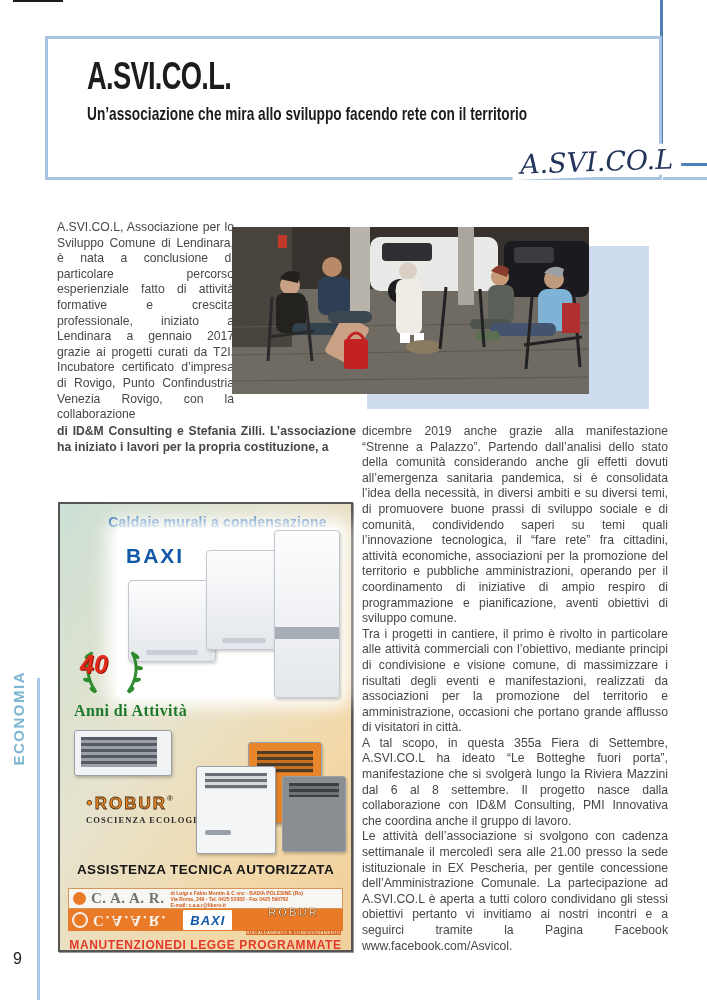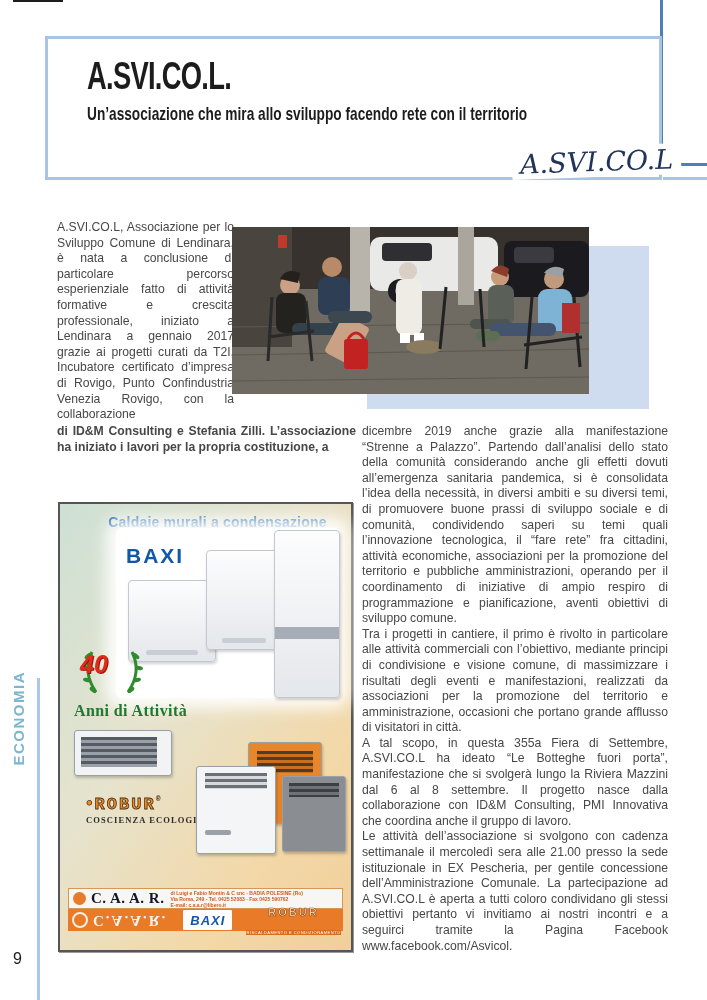--- a/index.html
+++ b/index.html
@@ -72,37 +72,37 @@
   .ac-orange .grille{position:absolute;left:8px;top:8px;right:8px;height:22px;
     background:repeating-linear-gradient(180deg,#4d3c28 0 3px,#c96f1e 3px 6px);}
   .ac-white{left:136px;top:262px;width:78px;height:86px;background:#f4f5f6;z-index:3;}
   .ac-white .grille{position:absolute;left:8px;top:6px;right:8px;height:16px;
     background:repeating-linear-gradient(180deg,#6b7076 0 3px,#d7dadd 3px 6px);}
   .ac-white .slot{position:absolute;left:8px;bottom:18px;width:26px;height:5px;background:#9aa0a8;border-radius:2px;}
   .ac-dark{left:222px;top:272px;width:62px;height:74px;background:#8a8d92;z-index:4;}
   .ac-dark .grille{position:absolute;left:6px;top:6px;right:6px;height:14px;
     background:repeating-linear-gradient(180deg,#3c3f44 0 3px,#6f7277 3px 6px);}
   .robur-wordmark{left:26px;top:290px;font-size:17px;font-weight:bold;color:#f18a23;
-    letter-spacing:2px;-webkit-text-stroke:0.8px #4a3018;white-space:nowrap;font-family:Liberation Mono, monospace;}
+    letter-spacing:2px;-webkit-text-stroke:0.8px #4a3018;white-space:nowrap;}
   .robur-wordmark .dot{font-size:11px;vertical-align:3px;}
   .robur-wordmark .reg{font-size:8px;vertical-align:8px;-webkit-text-stroke:0;color:#4a3018;}
   .coscienza{left:26px;top:311px;font-family:"Liberation Serif",serif;font-size:8.5px;
     font-weight:bold;color:#2b2b2b;letter-spacing:1.1px;}
   .assistenza{top:358px;left:0;width:100%;text-align:center;font-size:13.5px;font-weight:bold;
     color:#151515;letter-spacing:0.4px;}
   .caar{left:8px;top:384px;width:275px;height:44px;}
   .caar-white{position:absolute;left:0;top:0;width:100%;height:21px;background:#f8f6f2;
     border:1px solid #d79556;box-sizing:border-box;display:flex;align-items:center;}
   .caar-orange{position:absolute;left:0;top:21px;width:100%;height:22px;background:#e87a28;
     display:flex;align-items:center;}
   .caar-circle{width:13px;height:13px;border-radius:50%;background:#e87a28;margin:0 5px 0 4px;flex:none;}
   .caar-circle-o{width:12px;height:12px;border-radius:50%;background:#e87a28;
     border:2px solid #f4ede2;margin:0 5px 0 4px;flex:none;}
   .caar-logo{font-family:"Liberation Serif",serif;font-weight:bold;font-size:15px;
-    color:#0f172a;letter-spacing:0.5px;white-space:nowrap;}
+    color:#737373;letter-spacing:0.5px;white-space:nowrap;}
   .caar-mirror{display:inline-block;font-family:"Liberation Serif",serif;font-weight:bold;
     font-size:15px;color:#f7f3ec;transform:scaleY(-1);letter-spacing:2px;white-space:nowrap;}
   .caar-address{margin-left:6px;font-size:5px;line-height:6px;font-weight:bold;color:#cf5b20;}
   .baxi-patch{background:#fff;padding:1px 7px;margin-left:16px;border-radius:1px;}
   .baxi-patch span{font-size:13px;font-weight:bold;font-style:italic;color:#1258a8;letter-spacing:1px;}
   .band-robur{margin-left:14px;text-align:center;}
   .band-robur .word{font-size:11px;font-weight:bold;color:#fbe9d2;letter-spacing:2px;
     -webkit-text-stroke:0.6px #8a4812;}
   .band-robur .sub{font-size:4px;color:#fff;background:#d96a1e;letter-spacing:0.5px;white-space:nowrap;}
   .ad-footer{top:434px;left:0;width:100%;text-align:center;font-size:12px;font-weight:bold;
@@ -255,20 +255,21 @@
       <div class="grille"></div>
       <div class="slot"></div>
     </div>
   <div class="abs ac ac-dark">
       <div class="grille"></div>
     </div>
 
   <div class="abs robur-wordmark"><span class="dot">●</span><span>ROBUR</span><span class="reg">®</span></div>
   <div class="abs coscienza">COSCIENZA ECOLOGICA</div>
 
+  <div class="abs assistenza">ASSISTENZA TECNICA AUTORIZZATA</div>
 
   <div class="abs caar">
     <div class="caar-white">
       <span class="caar-circle"></span>
       <span class="caar-logo">C. A. A. R.</span>
       <span class="caar-address">
         <span>di Luigi e Fabio Montin &amp; C snc - BADIA POLESINE (Ro)</span><br>
         <span>Via Roma, 249 - Tel. 0425 52083 - Fax 0425 590762</span><br>
         <span>E-mail: c.a.a.r@libero.it</span>
       </span>
@@ -277,13 +278,14 @@
       <span class="caar-circle-o"></span>
       <span class="caar-mirror">C.A.A.R.</span>
       <span class="baxi-patch"><span>BAXI</span></span>
       <span class="band-robur">
         <span class="word">ROBUR</span><br>
         <span class="sub">RISCALDAMENTO E CONDIZIONAMENTO</span>
       </span>
     </div>
   </div>
 
+  <div class="abs ad-footer">MANUTENZIONEDI LEGGE PROGRAMMATE</div>
 </div>
 
 </body></html>

